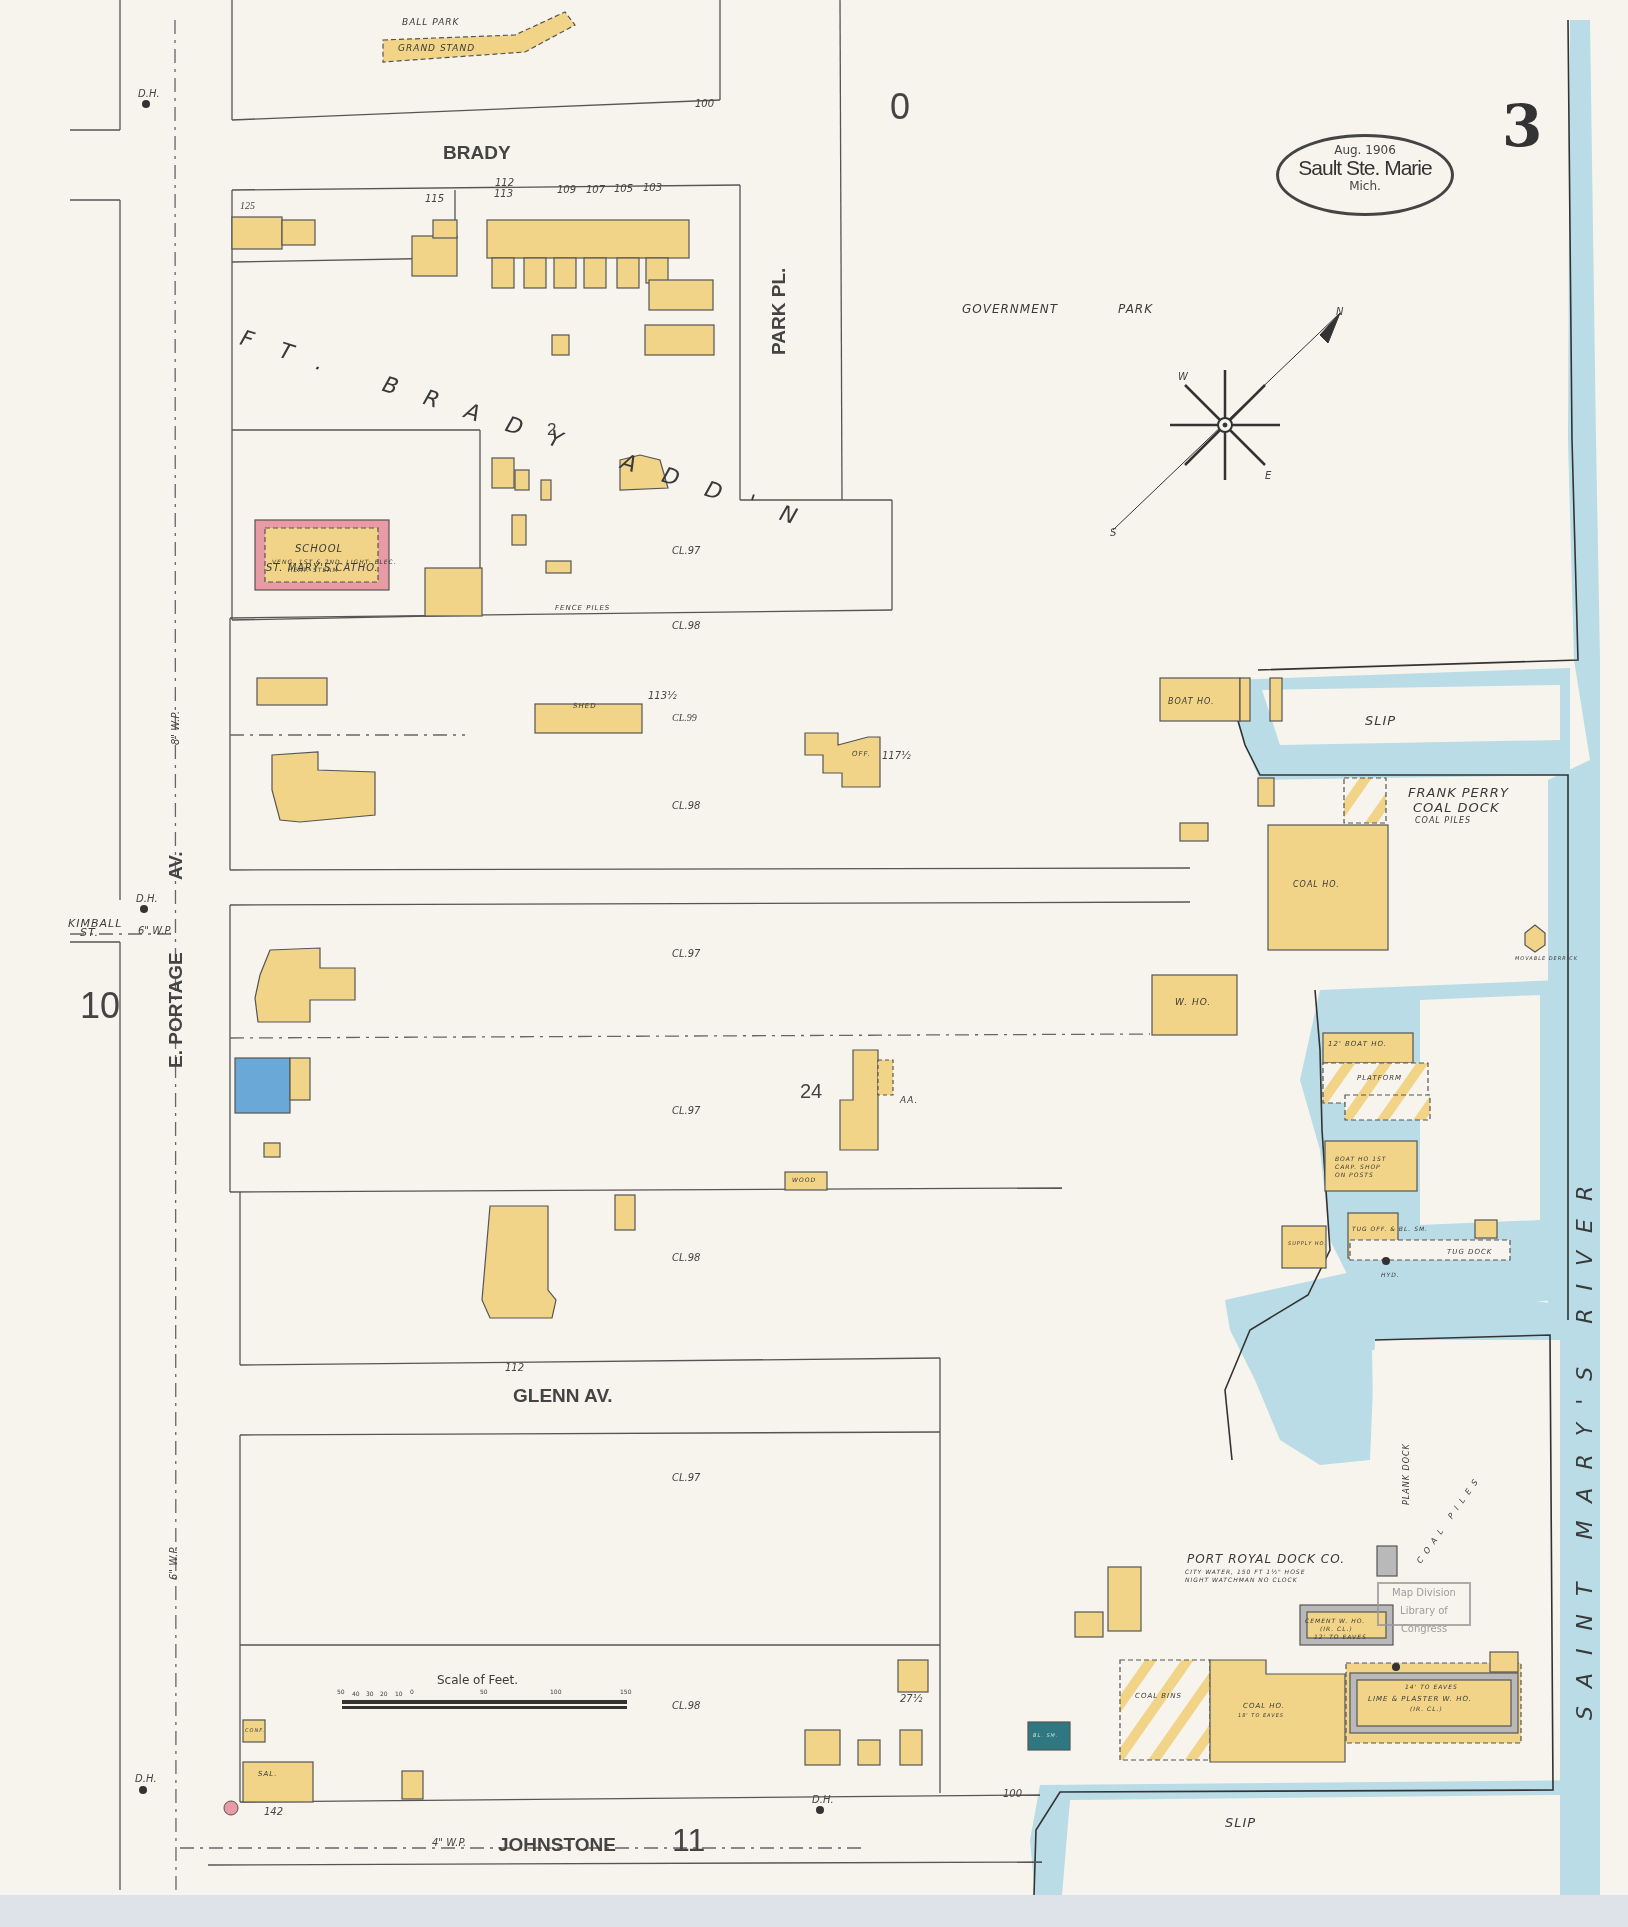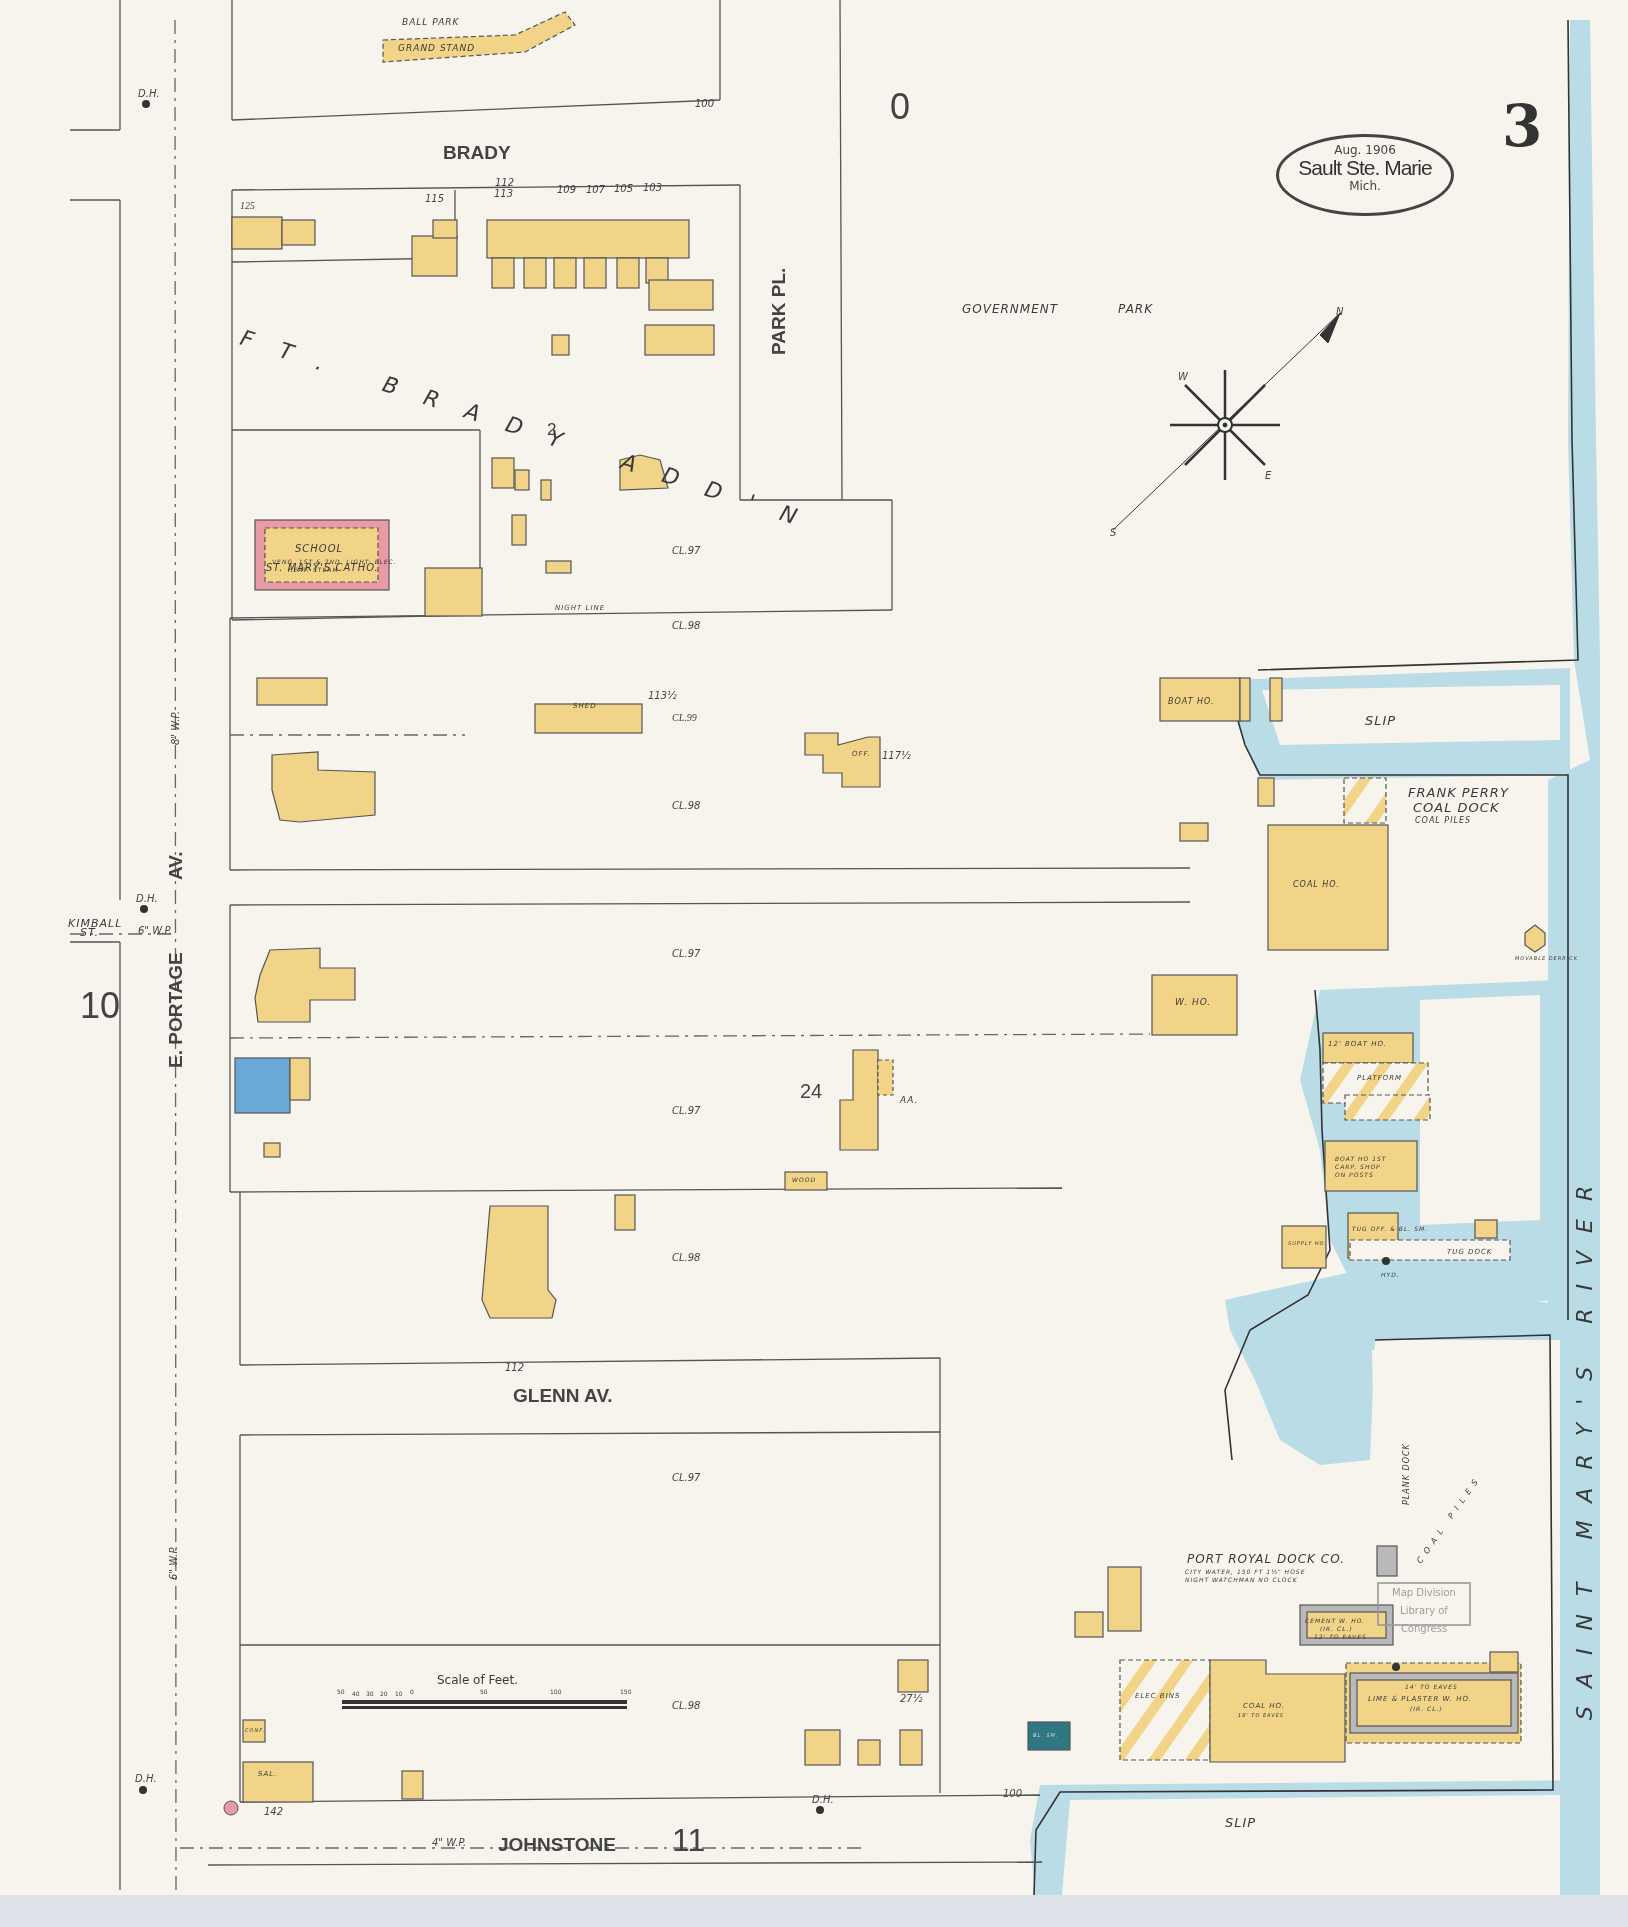--- a/index.html
+++ b/index.html
@@ -241,21 +241,21 @@
 <div class="lbl it" style="left:962px;top:302px;font-size:12px;">GOVERNMENT</div>
 <div class="lbl it" style="left:1118px;top:302px;font-size:12px;">PARK</div>
 <div class="lbl it" style="left:1408px;top:785px;font-size:13px;">FRANK PERRY</div>
 <div class="lbl it" style="left:1413px;top:800px;font-size:13px;">COAL DOCK</div>
 <div class="lbl it" style="left:1415px;top:816px;font-size:8px;">COAL PILES</div>
 <div class="lbl it" style="left:1187px;top:1552px;font-size:12px;">PORT ROYAL DOCK CO.</div>
 <div class="lbl it" style="left:1185px;top:1568px;font-size:6px;">CITY WATER, 150 FT 1½" HOSE</div>
 <div class="lbl it" style="left:1185px;top:1576px;font-size:6px;">NIGHT WATCHMAN NO CLOCK</div>
 <div class="lbl it vert" style="left:1402px;top:1505px;transform:rotate(-90deg);font-size:8px;">PLANK DOCK</div>
 <div class="lbl it" style="left:1415px;top:1560px;font-size:8px;letter-spacing:6px;transform:rotate(-55deg);transform-origin:left top;">COAL PILES</div>
-<div class="lbl it" style="left:555px;top:604px;font-size:7px;">NIGHT LINE</div>
+<div class="lbl it" style="left:555px;top:604px;font-size:7px;">FENCE PILES</div>
 
 <div class="lbl it" style="left:266px;top:562px;font-size:10px;">ST. MARY'S CATHO.</div>
 <div class="lbl it" style="left:295px;top:543px;font-size:10px;">SCHOOL</div>
 <div class="lbl it" style="left:272px;top:558px;font-size:6px;">VENG. 1ST &amp; 2ND. LIGHT: ELEC.</div>
 <div class="lbl it" style="left:288px;top:566px;font-size:6px;">HEAT: STEAM</div>
 <div class="lbl it" style="left:573px;top:702px;font-size:7px;">SHED</div>
 <div class="lbl it" style="left:845px;top:750px;font-size:7px;padding-left:7px;">OFF.</div>
 <div class="lbl it" style="left:1168px;top:697px;font-size:8px;">BOAT HO.</div>
 <div class="lbl it" style="left:1293px;top:880px;font-size:8px;">COAL HO.</div>
 <div class="lbl it" style="left:1175px;top:997px;font-size:9px;">W. HO.</div>
@@ -265,21 +265,21 @@
 <div class="lbl it" style="left:1335px;top:1163px;font-size:6px;">CARP. SHOP</div>
 <div class="lbl it" style="left:1335px;top:1171px;font-size:6px;">ON POSTS</div>
 <div class="lbl it" style="left:1352px;top:1225px;font-size:6px;">TUG OFF. &amp; BL. SM.</div>
 <div class="lbl it" style="left:1288px;top:1240px;font-size:5px;">SUPPLY HO.</div>
 <div class="lbl it" style="left:1447px;top:1248px;font-size:7px;">TUG DOCK</div>
 <div class="lbl it" style="left:1381px;top:1271px;font-size:6px;">HYD.</div>
 <div class="lbl it" style="left:1515px;top:955px;font-size:5px;">MOVABLE DERRICK</div>
 <div class="lbl it" style="left:1305px;top:1617px;font-size:6px;">CEMENT W. HO.</div>
 <div class="lbl it" style="left:1320px;top:1625px;font-size:6px;">(IR. CL.)</div>
 <div class="lbl it" style="left:1314px;top:1633px;font-size:6px;">12' TO EAVES</div>
-<div class="lbl it" style="left:1135px;top:1692px;font-size:7px;">ELEC BINS</div>
+<div class="lbl it" style="left:1135px;top:1692px;font-size:7px;">COAL BINS</div>
 <div class="lbl it" style="left:1243px;top:1702px;font-size:7px;">COAL HO.</div>
 <div class="lbl it" style="left:1238px;top:1712px;font-size:5px;">18' TO EAVES</div>
 <div class="lbl it" style="left:1405px;top:1683px;font-size:6px;">14' TO EAVES</div>
 <div class="lbl it" style="left:1368px;top:1695px;font-size:7px;">LIME &amp; PLASTER W. HO.</div>
 <div class="lbl it" style="left:1410px;top:1705px;font-size:6px;">(IR. CL.)</div>
 <div class="lbl it" style="left:1033px;top:1732px;font-size:5px;color:#ddd;">BL. SM.</div>
 <div class="lbl it" style="left:792px;top:1176px;font-size:6px;">WOOD</div>
 <div class="lbl it" style="left:900px;top:1095px;font-size:9px;">AA.</div>
 <div class="lbl it" style="left:258px;top:1770px;font-size:7px;">SAL.</div>
 <div class="lbl it" style="left:245px;top:1727px;font-size:5px;">CONF.</div>

